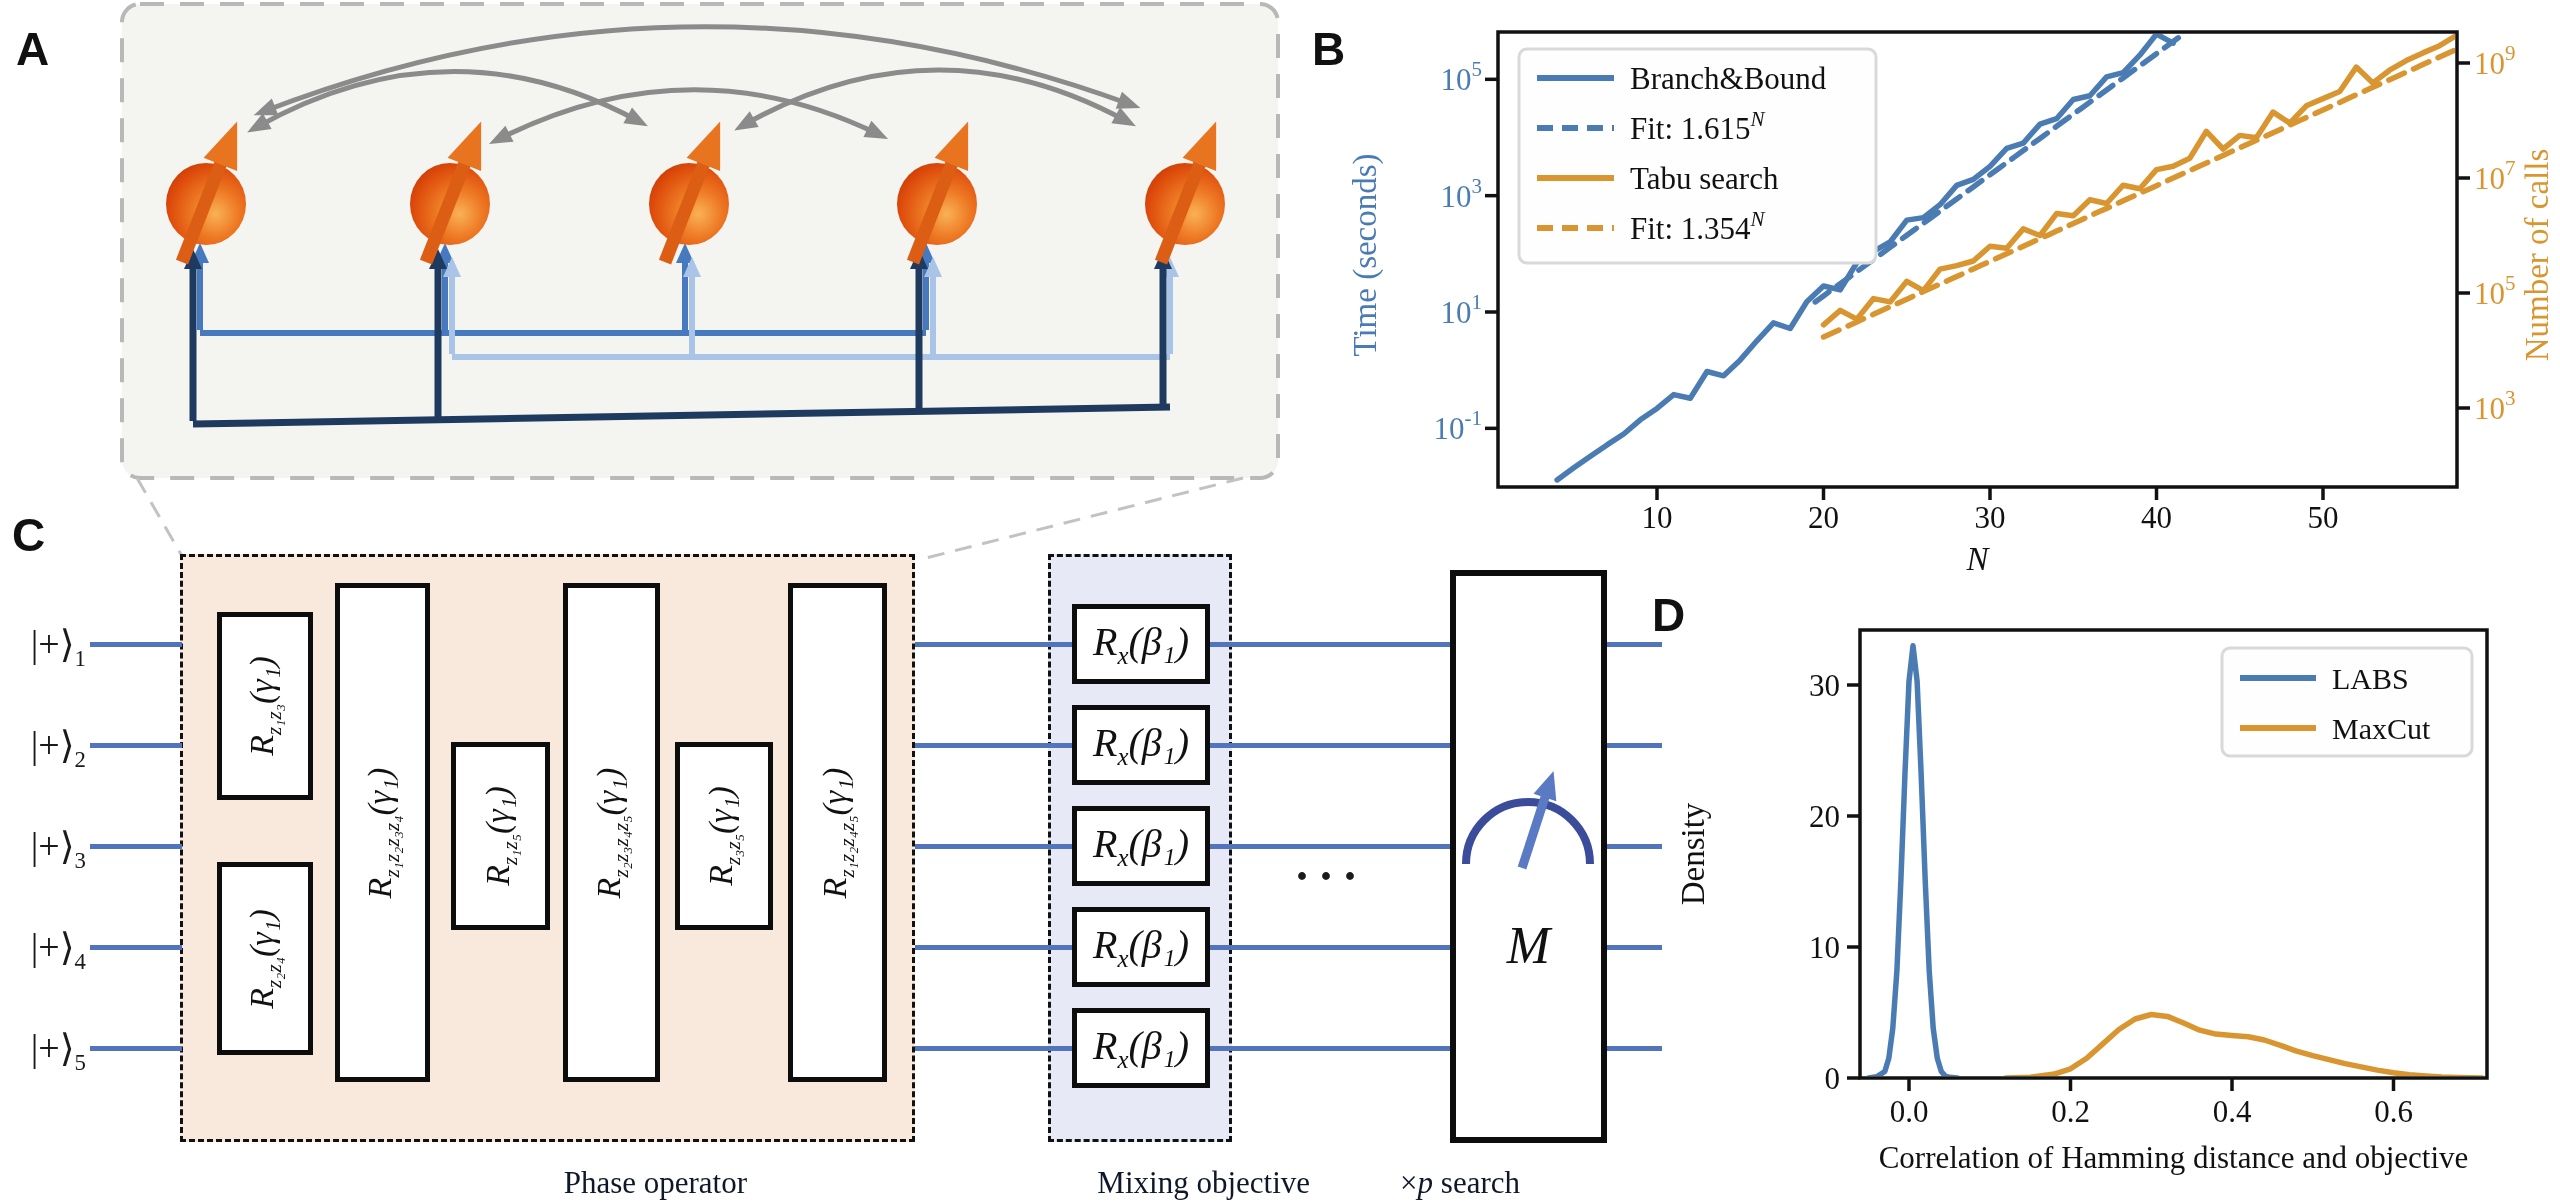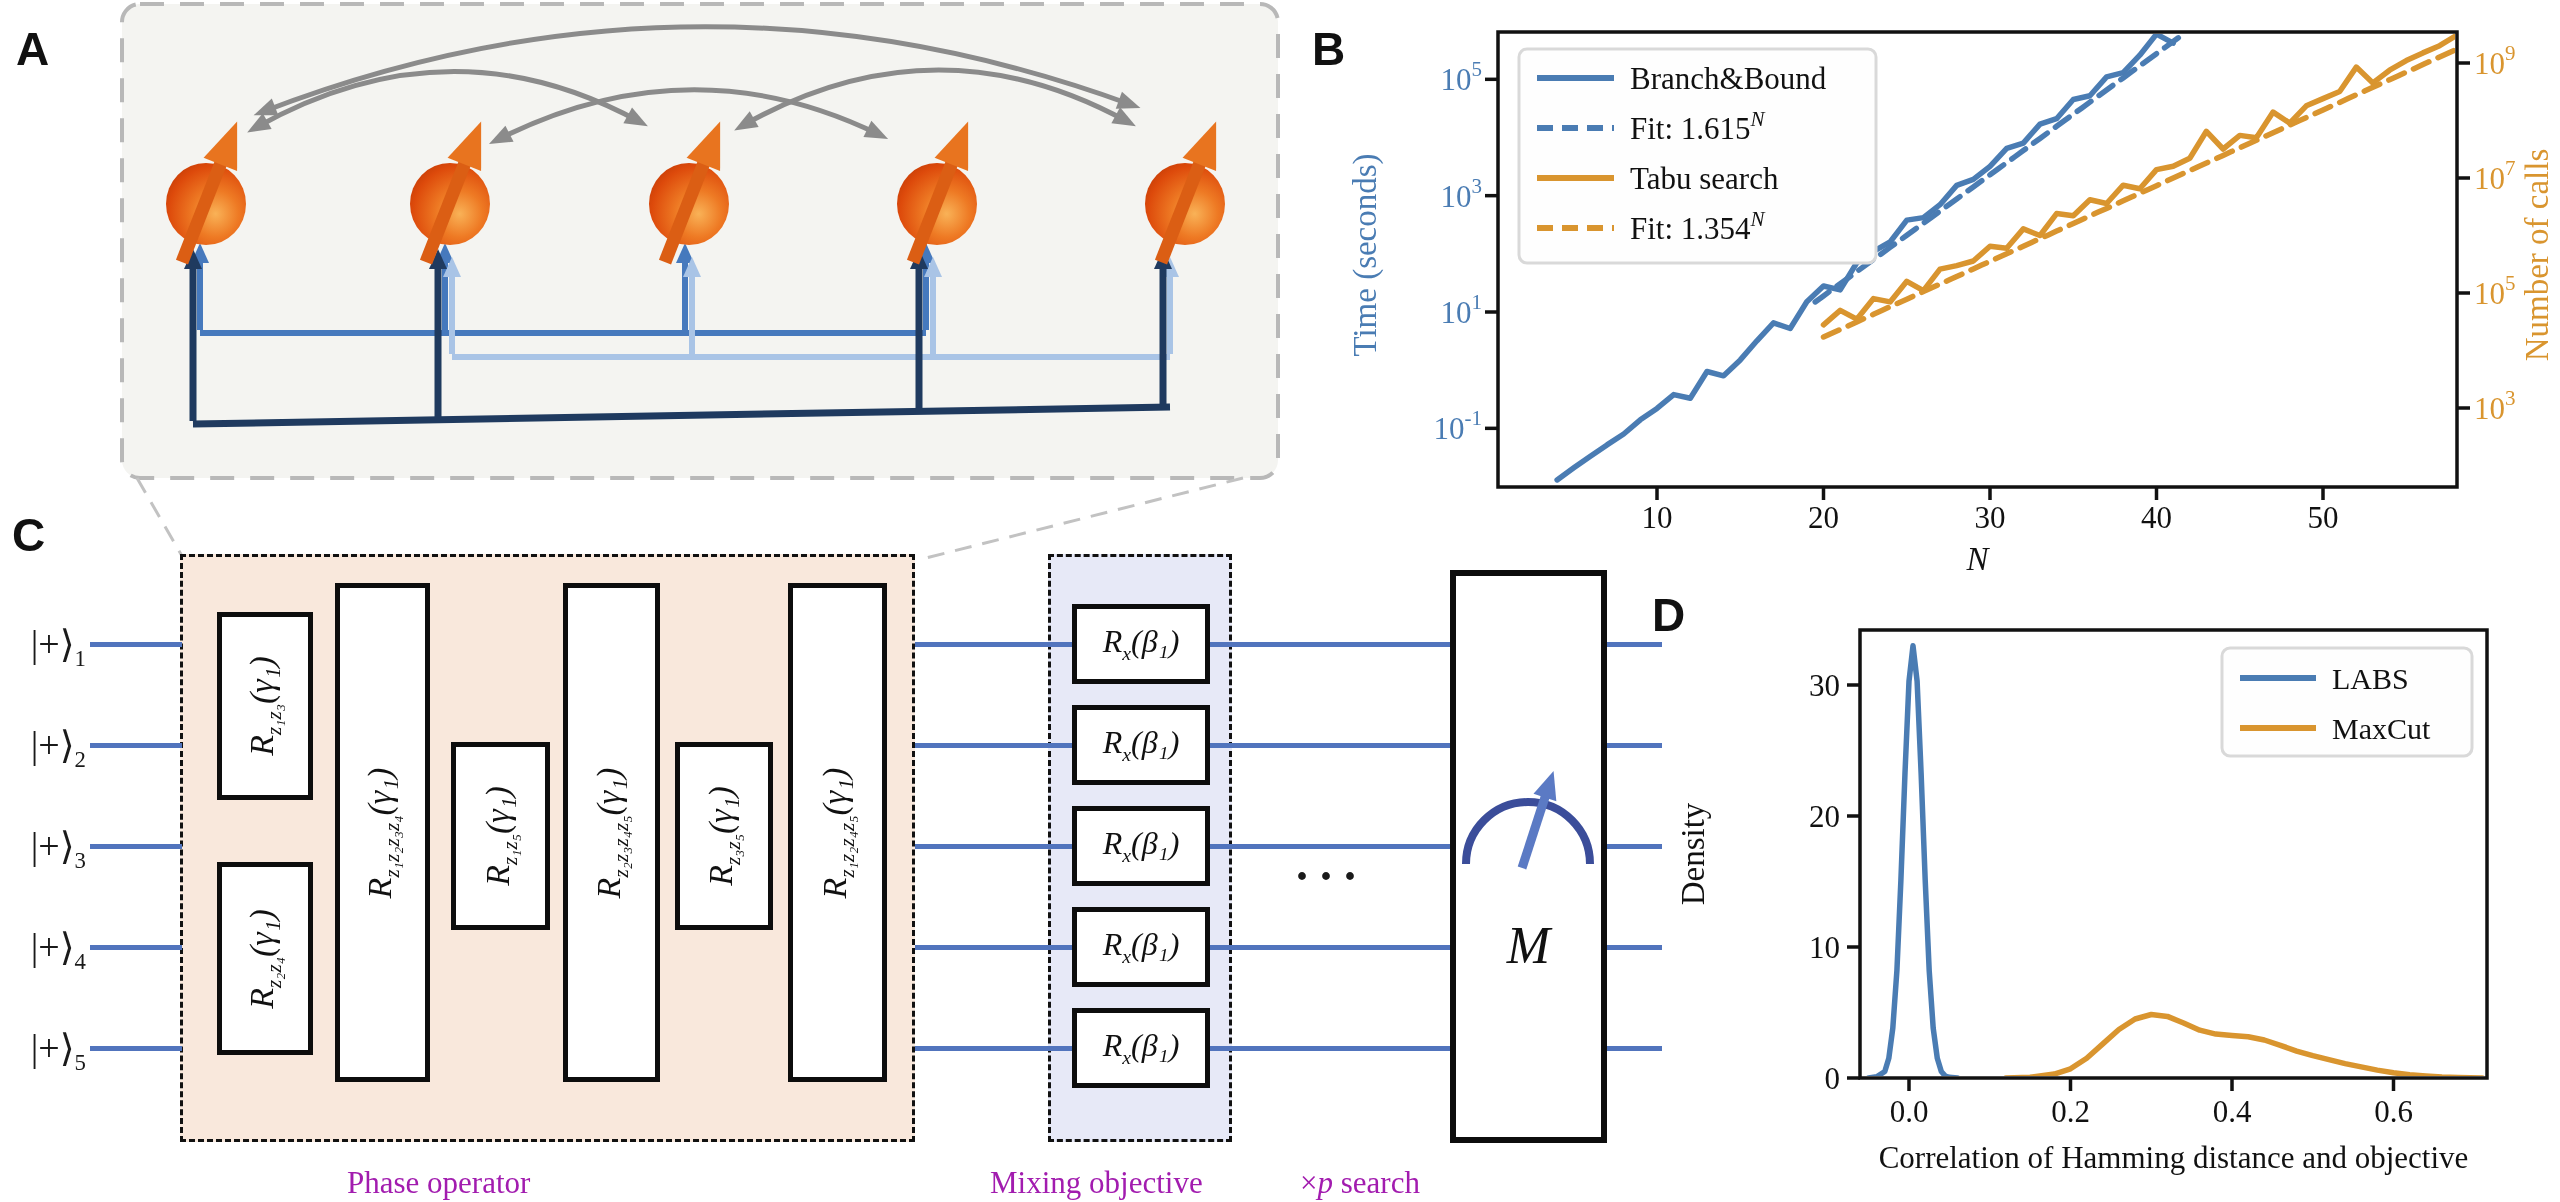--- a/index.html
+++ b/index.html
@@ -10,27 +10,27 @@
                 font-weight:bold;font-size:46px;color:#111;line-height:1;z-index:6;}
   
   .qlabel{position:absolute;width:84px;text-align:right;font-size:38px;color:#1a1a1a;
           line-height:50px;height:50px;z-index:2;}
   .qlabel sub{font-size:60%;}
   .wire{position:absolute;height:5px;background:#5174bd;z-index:2;}
   .opbox{position:absolute;border:3px dashed #111;box-sizing:border-box;z-index:1;}
   .gate{position:absolute;background:#fff;border:5px solid #0d0d0d;box-sizing:border-box;z-index:3;}
   .gate .glabel{position:absolute;left:50%;top:50%;transform:translate(-50%,-50%) rotate(-90deg);
         white-space:nowrap;font-style:italic;font-size:34px;color:#111;}
-  .gate .glabel.horiz{transform:translate(-50%,-50%);font-size:32px;}
+  .gate .glabel.horiz{transform:translate(-50%,-50%);font-size:40px;}
   .gate sub{font-size:62%;font-style:italic;}
   .dots{position:absolute;font-size:48px;font-weight:bold;letter-spacing:8px;color:#1a1a1a;z-index:3;}
   .mbox{position:absolute;background:#fff;border:6px solid #0d0d0d;box-sizing:border-box;z-index:4;}
   .mlabel{position:absolute;left:0;width:100%;text-align:center;font-style:italic;
           font-size:52px;color:#111;}
-  .caption{position:absolute;color:#a21caf;font-size:31px;text-align:left;z-index:2;}
+  .caption{position:absolute;color:#0f172a;font-size:31px;text-align:right;z-index:2;}
   .caption i{font-style:italic;}
   #svg-charts text{font-family:"Liberation Serif","DejaVu Serif",serif;}
 </style>
 </head>
 <body>
 
 <div id="canvas">
 
   <svg class="overlay" id="svg-panel-a" viewBox="0 0 2560 1202">
     <defs>

